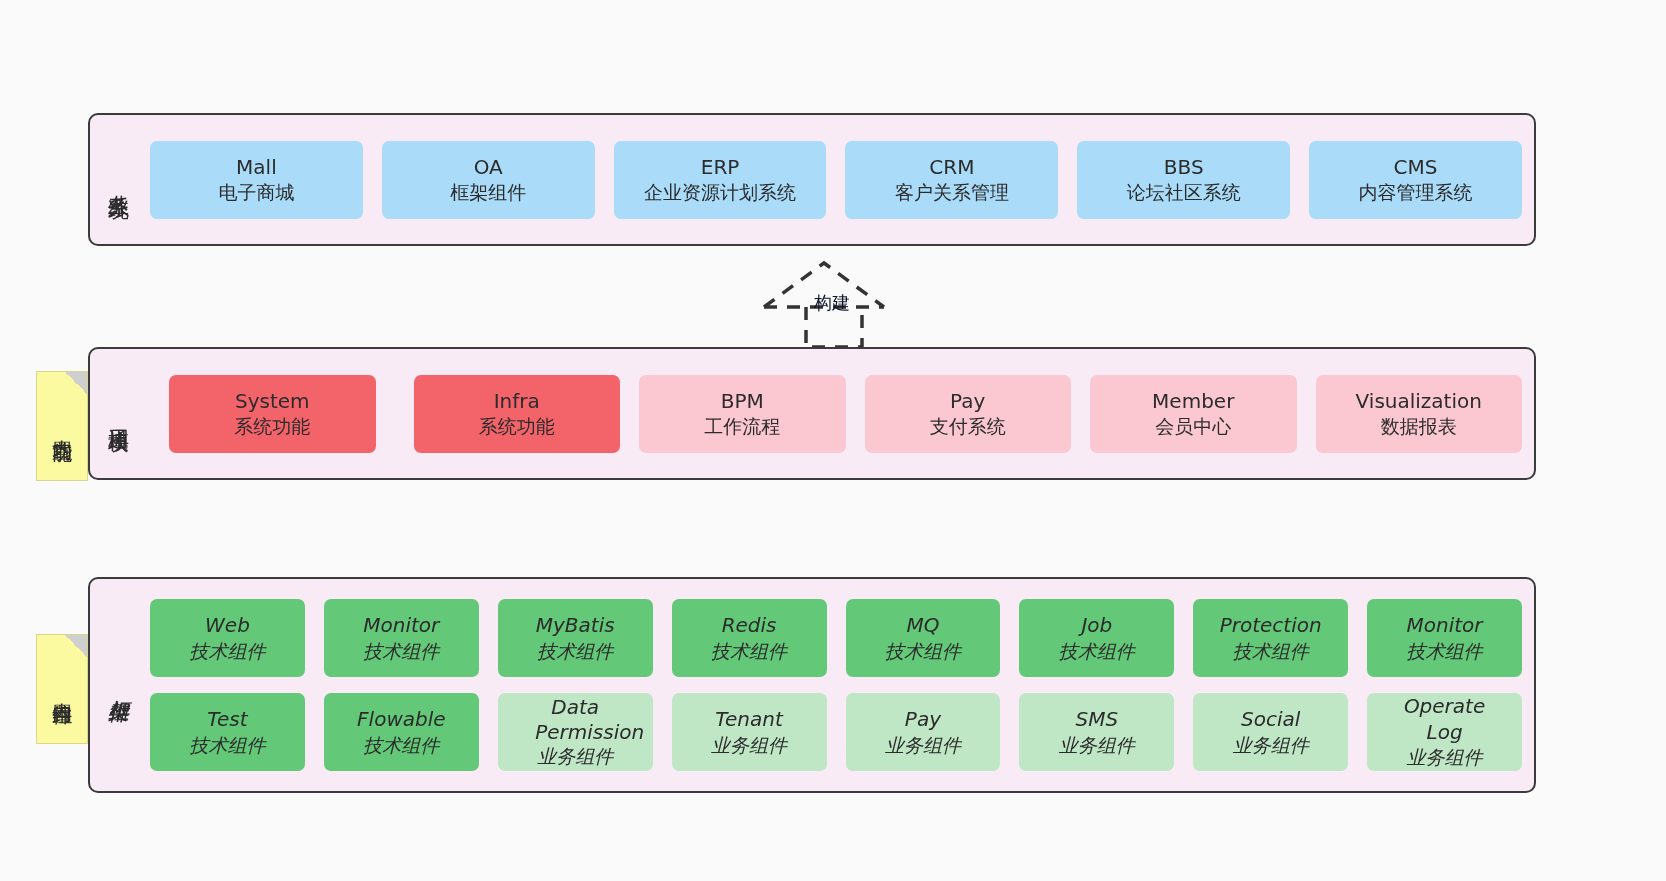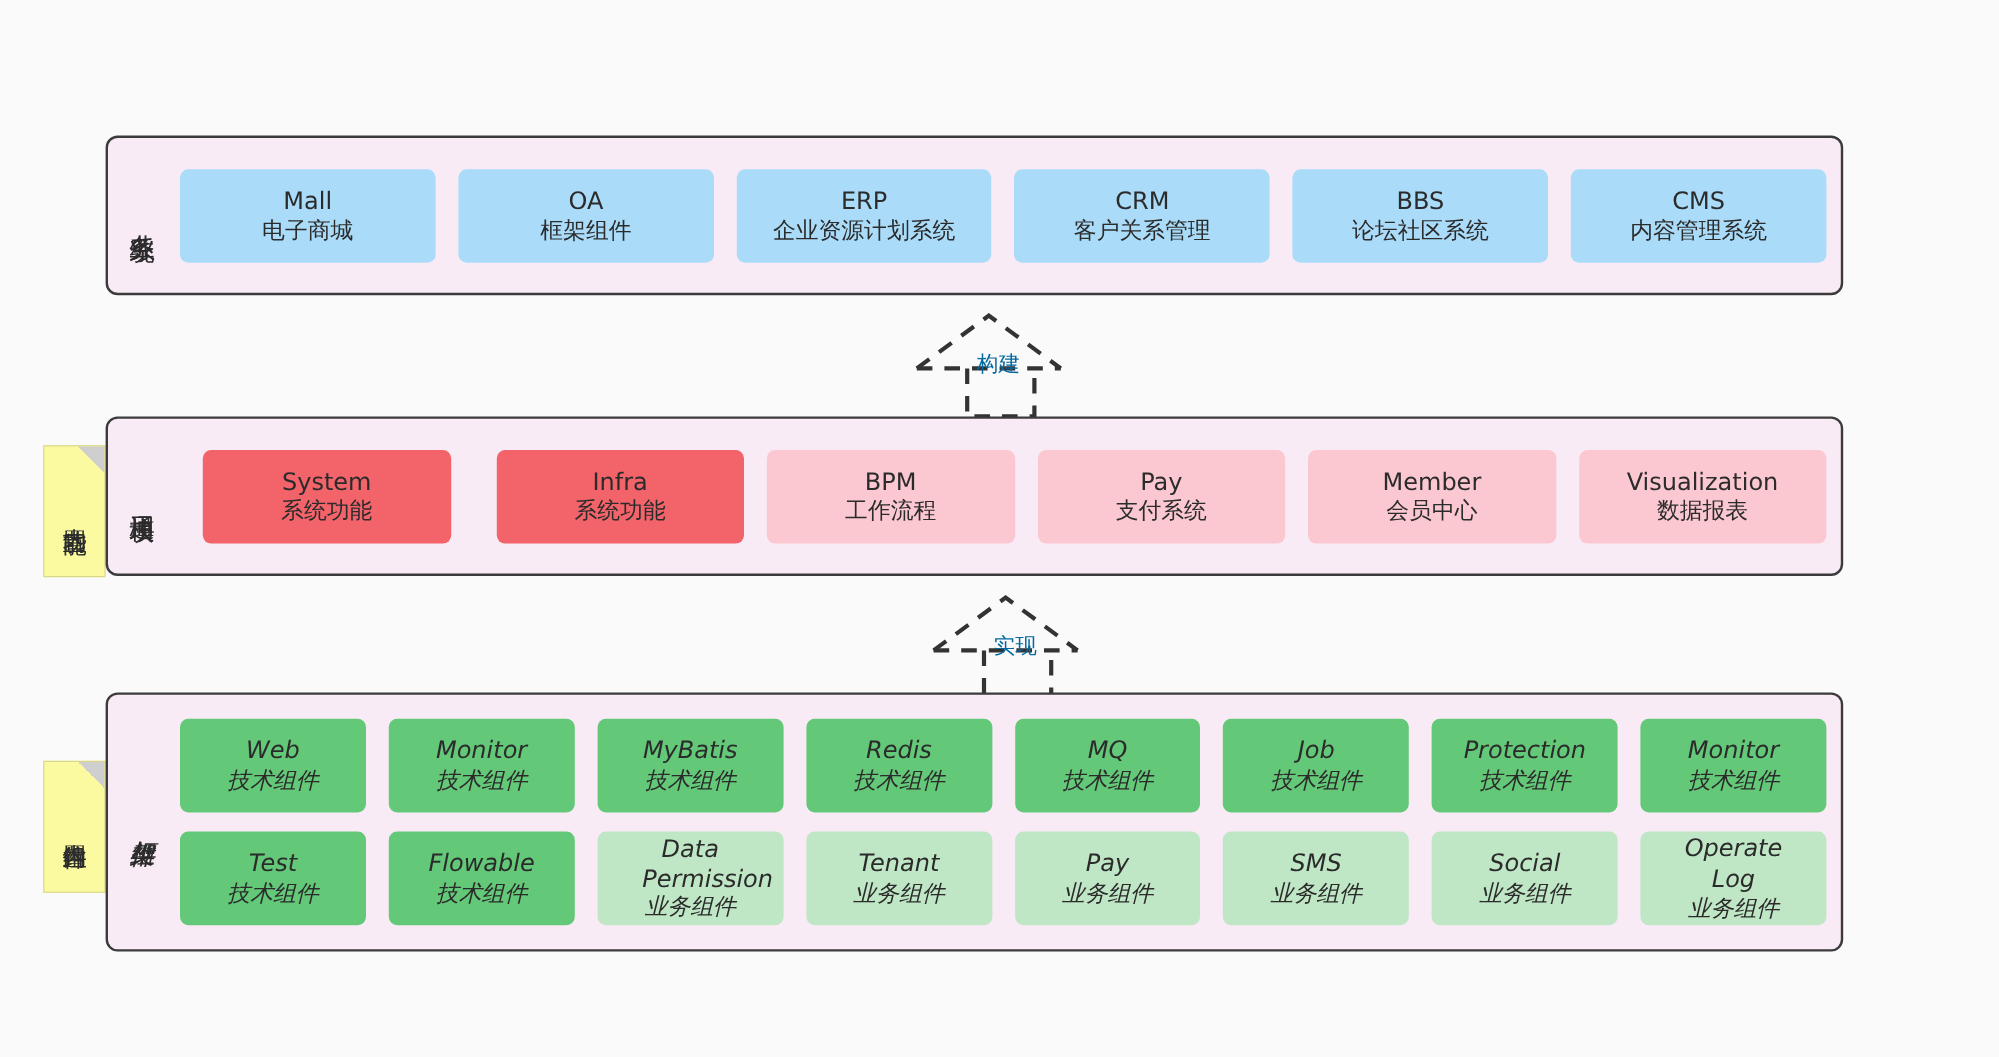--- a/index.html
+++ b/index.html
@@ -116,21 +116,21 @@
     background: linear-gradient(225deg, #cfcfcf 0 50%, transparent 50% 100%);
   }
 
   
   .connector {
     position: absolute;
   }
   .connector .conn-label {
     position: absolute;
     font-size: 18px;
-    color: #0369a1;
+    color: #0f172a;
     white-space: nowrap;
     user-select: none;
     background: transparent;
   }
 </style>
 </head>
 <body>
 
 <div id="canvas">
 
@@ -205,28 +205,20 @@
           <span class="cn">会员中心</span>
         </div>
         <div class="card c-pink">
           <span class="en">Visualization</span>
           <span class="cn">数据报表</span>
         </div>
       </div>
     </div>
   </div>
 
-  <div class="connector" style="left:766px; top:490px; width:160px; height:95px;">
-    <svg width="160" height="95" viewBox="0 0 160 95">
-      <path d="M 12 52 L 72 8 L 132 52" fill="none" stroke="#333" stroke-width="3.5" stroke-dasharray="13 10" stroke-linecap="butt"></path>
-      <path d="M 12 52 L 132 52" fill="none" stroke="#333" stroke-width="3.5" stroke-dasharray="13 10"></path>
-      <path d="M 54 52 L 54 92 L 110 92 L 110 52" fill="none" stroke="#333" stroke-width="3.5" stroke-dasharray="13 10"></path>
-    </svg>
-    <span class="conn-label" style="left:62px; top:36px;">实现</span>
-  </div>
 
   <div class="note" style="left:36px; top:634px; width:52px; height:110px;">
     <span class="fold"></span>
     <span>内置组件</span>
   </div>
 
   <div class="layer" id="layer-2" style="left:88px; top:577px; width:1448px; height:216px;font-style:italic;">
     <div class="layer-title">框架组件</div>
     <div class="layer-body">
 

